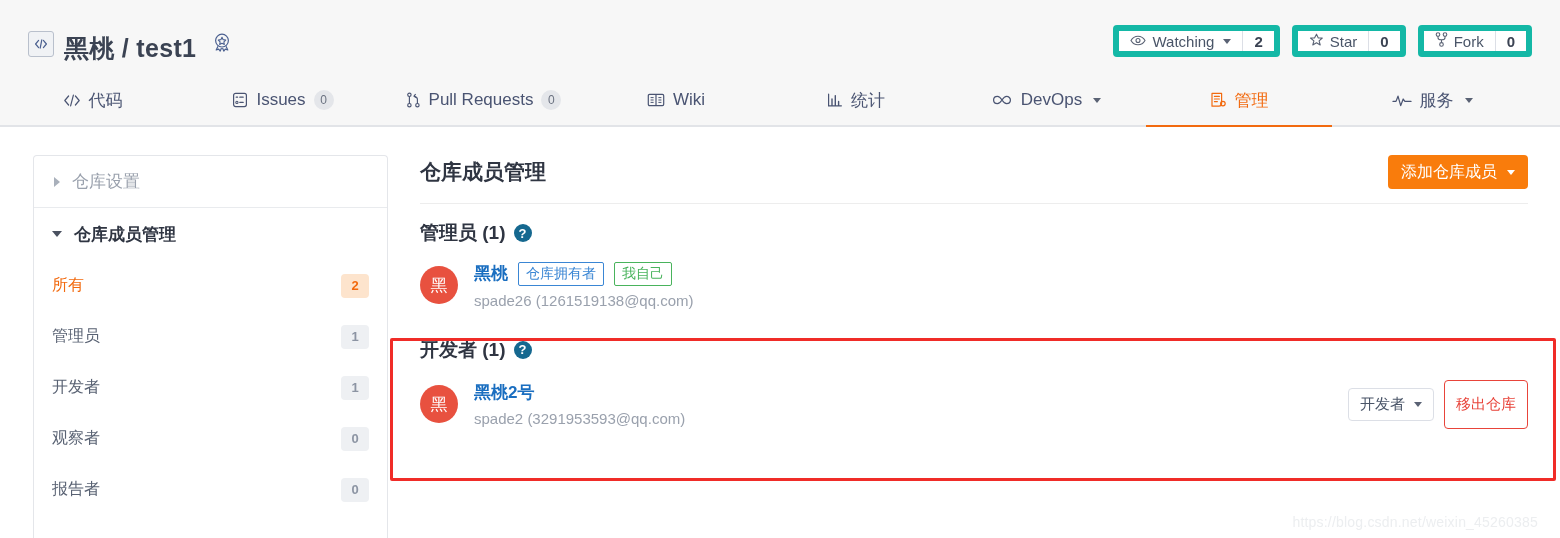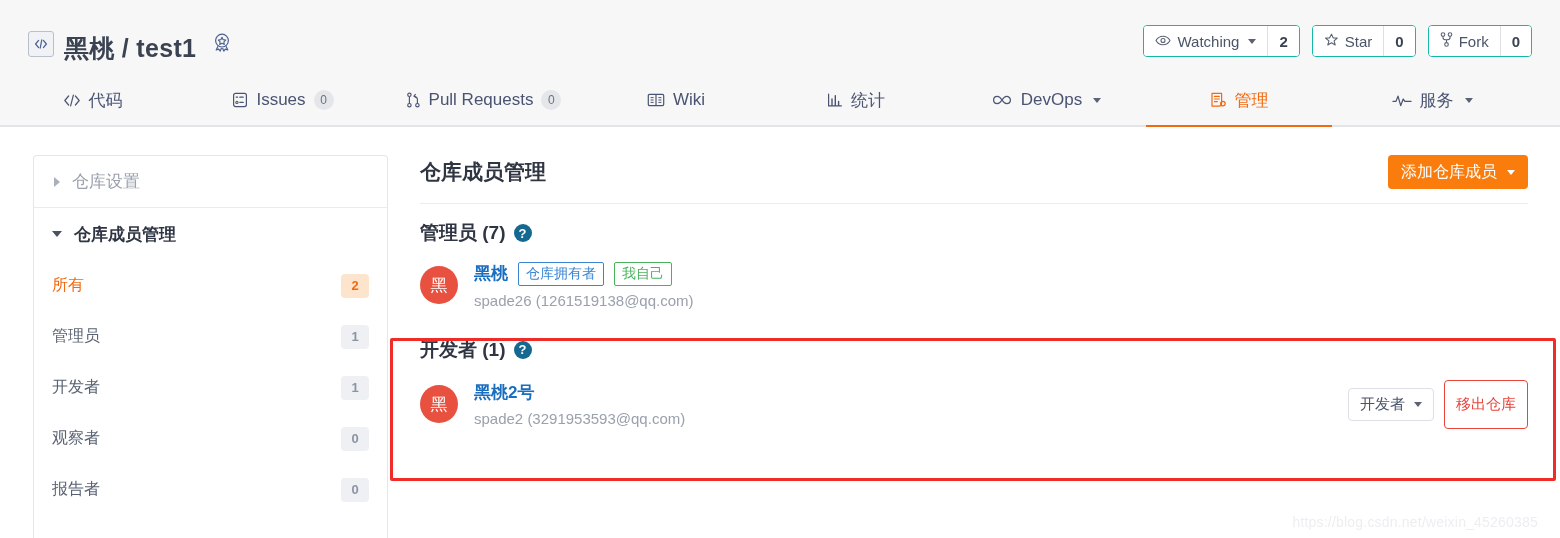--- a/index.html
+++ b/index.html
@@ -49,21 +49,21 @@
   }
   .badge-icon svg { display:block; }
 
   
   .header-actions {
     position: absolute; right: 28px; top: 25px;
     display: flex; align-items: center; gap: 12px;
   }
   .btn-group {
     display: flex; align-items: stretch;
-    border: 1px solid #14b8a6; border-radius: 4px;
+    border: 6px solid #14b8a6; border-radius: 4px;
     background: #fff; height: 32px; overflow: hidden;
   }
   .btn-group .seg {
     display: flex; align-items: center; gap: 6px;
     padding: 0 11px; font-size: 15px; color: #4a5568;
     background: #fff;
   }
   .btn-group .seg.count {
     border-left: 1px solid #dcdfe6;
     font-weight: bold; color: #3b4353;
@@ -472,21 +472,21 @@
       <div class="main-title-row">
         <div class="main-title">仓库成员管理</div>
         <button class="btn-orange">
           <span>添加仓库成员</span>
           <i class="caret white"></i>
         </button>
       </div>
       <div class="title-rule"></div>
 
       <div class="group-title">
-        <span>管理员 (7)</span>
+        <span>管理员 (1)</span>
         <span class="help-ic">?</span>
       </div>
 
       <div class="member-row">
         <div class="avatar">黑</div>
         <div class="member-info">
           <div class="member-name-line">
             <span class="member-name">黑桃</span>
             <span class="tag blue">仓库拥有者</span>
             <span class="tag green">我自己</span>

